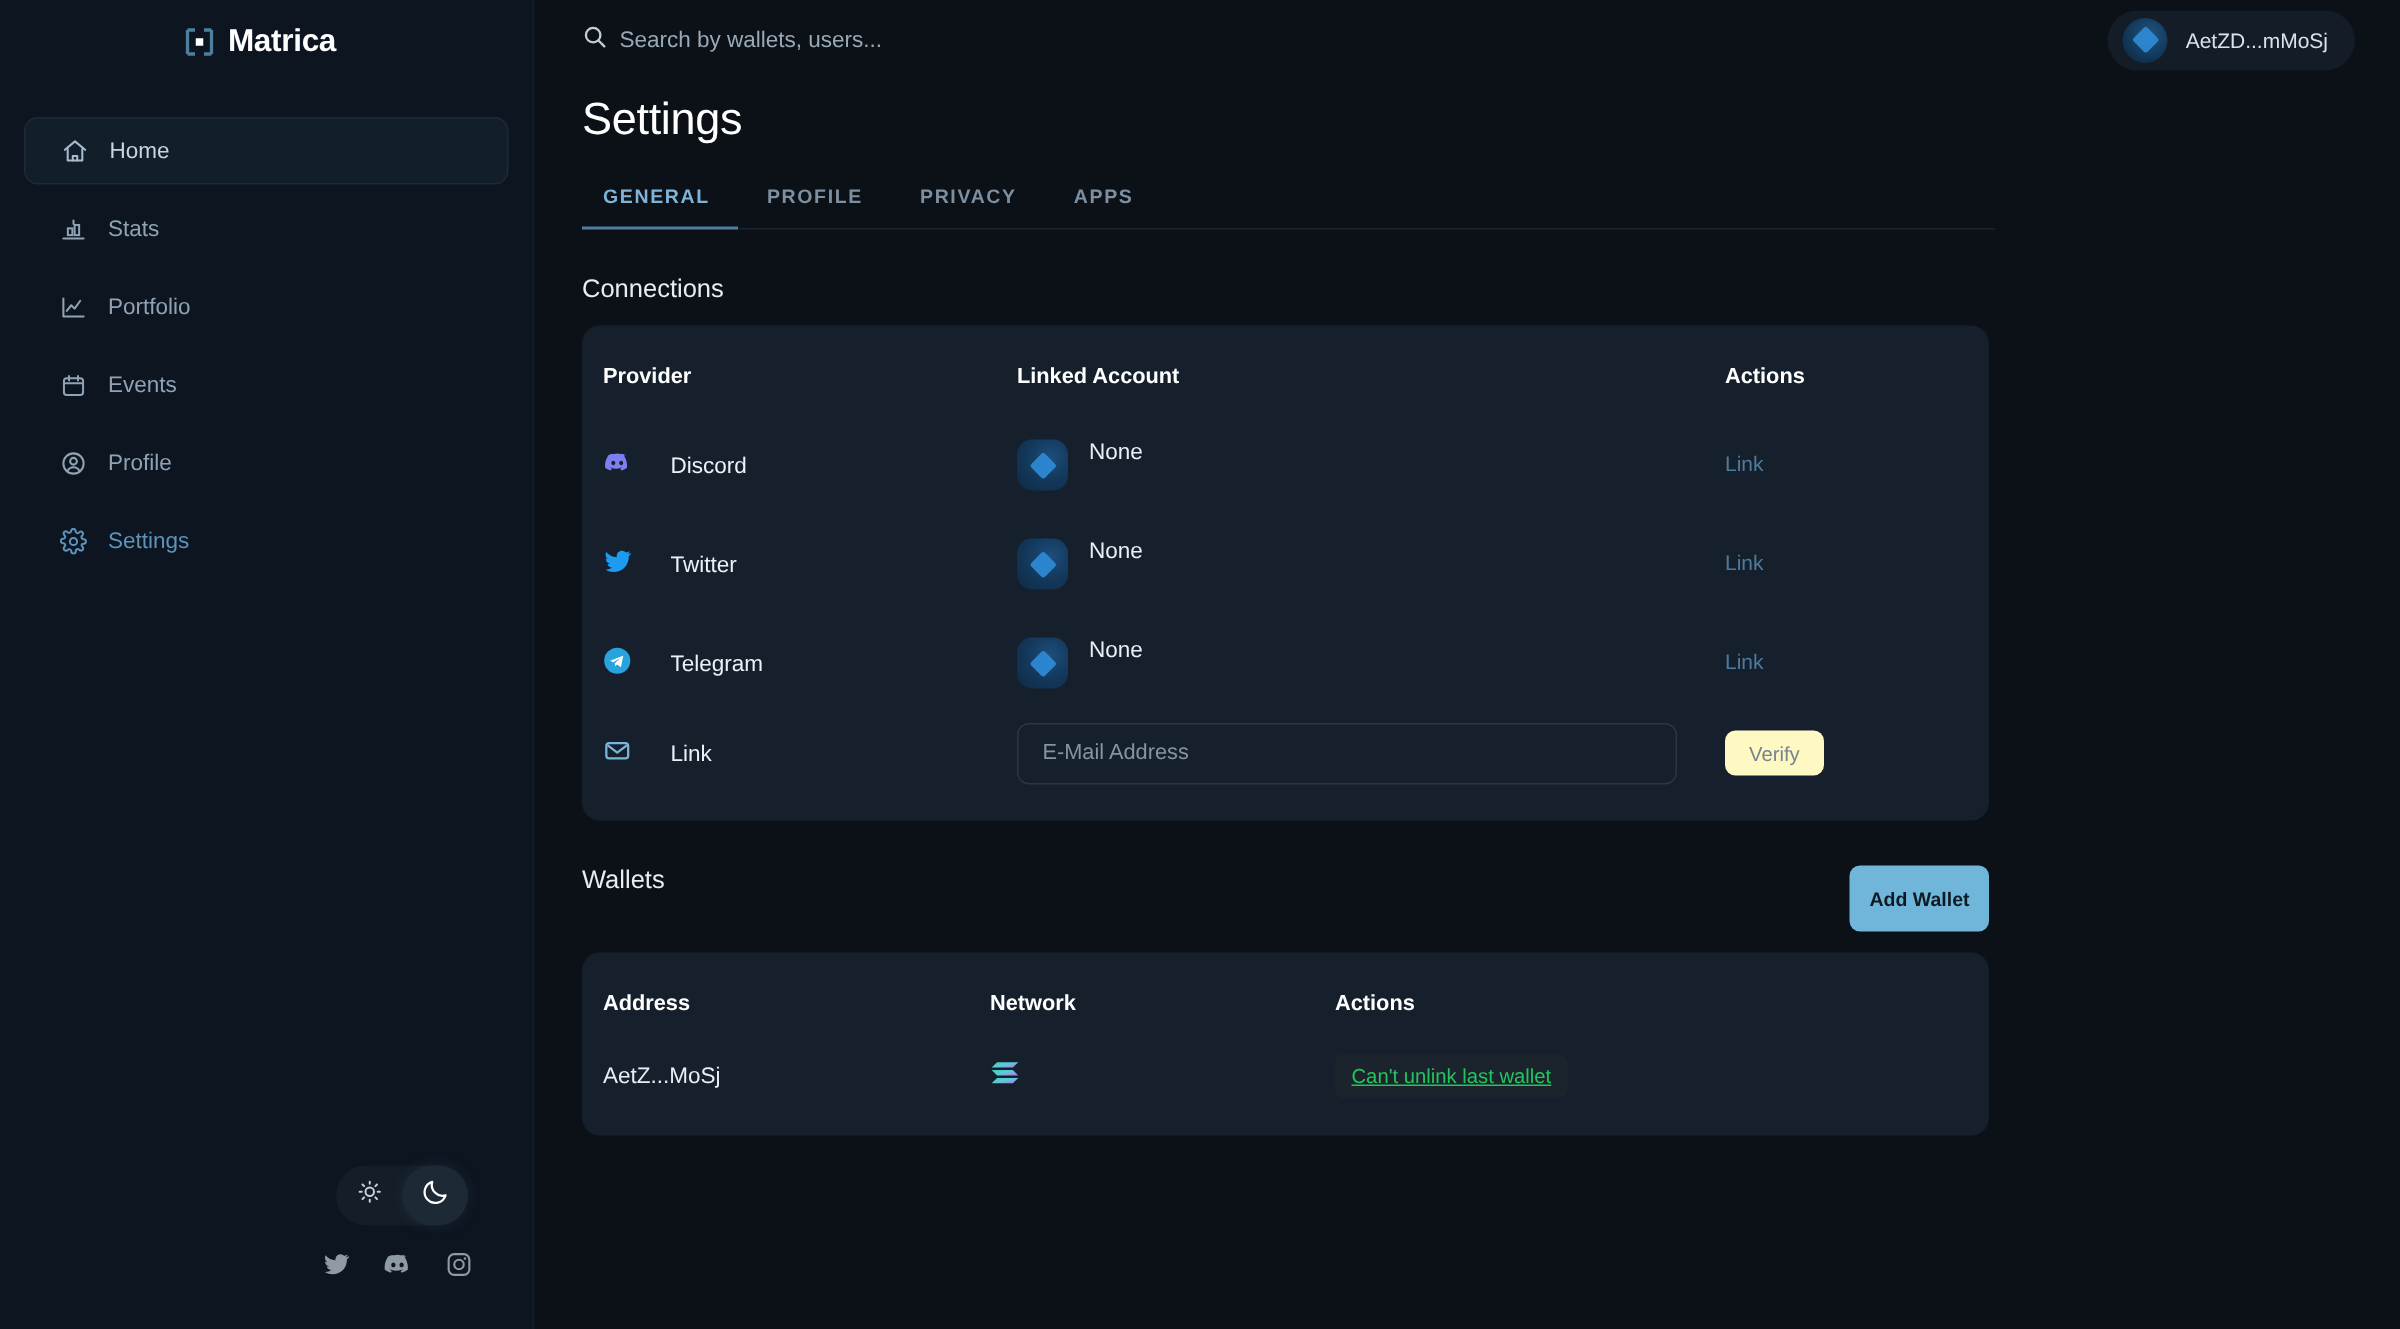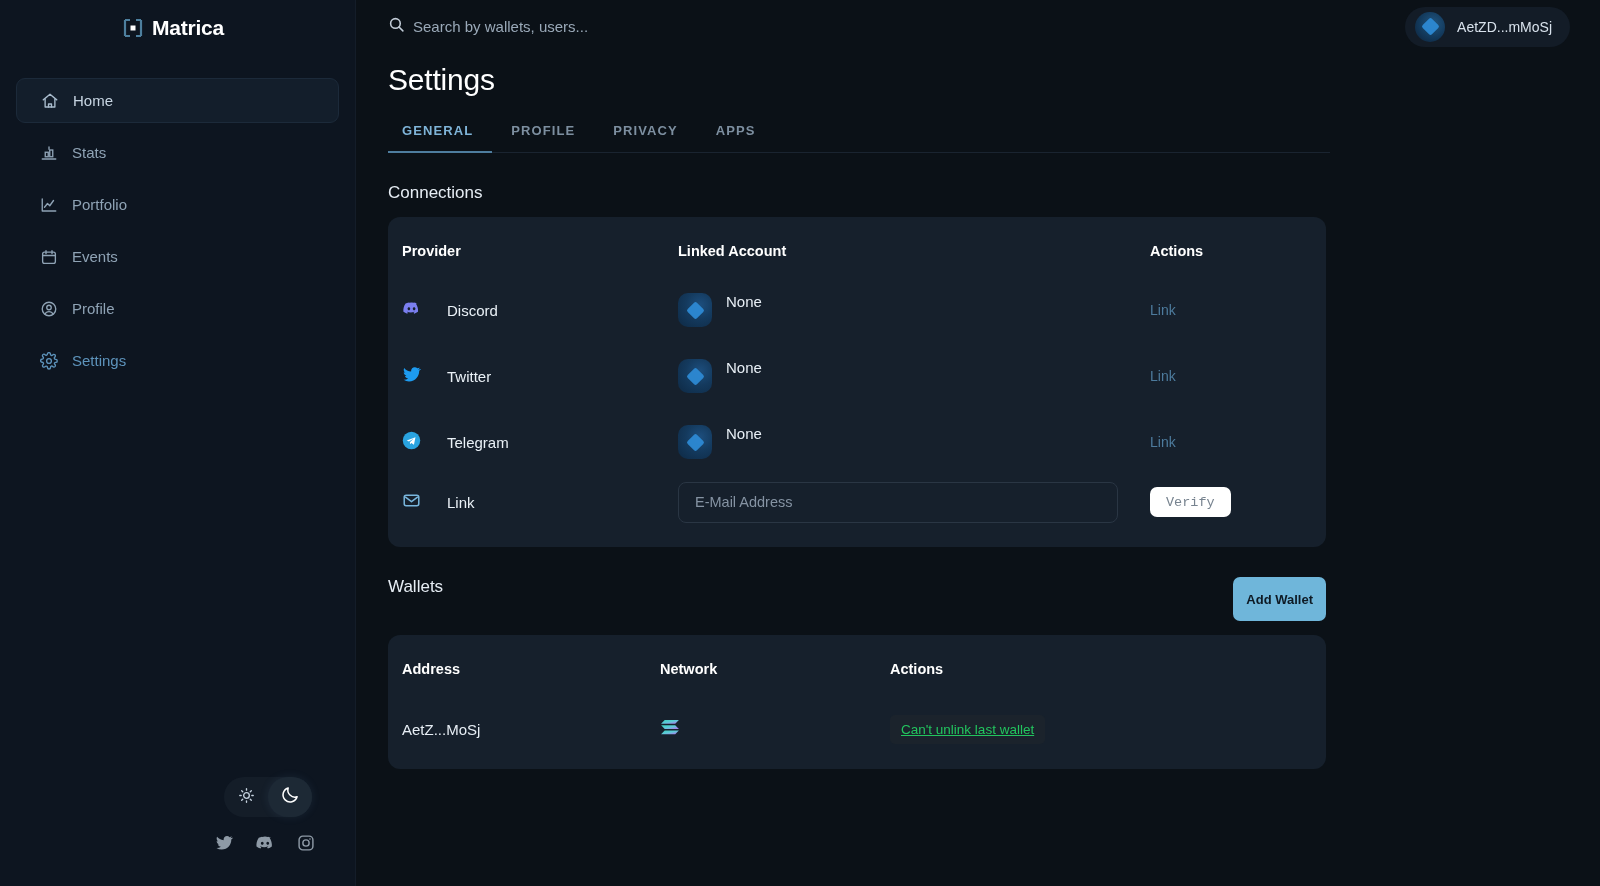--- a/index.html
+++ b/index.html
@@ -154,21 +154,20 @@
     border-radius: 12px;
     padding: 0 14px;
   }
   .grid-row {
     display: grid;
     grid-template-columns: 276px 472px 190px;
     align-items: center;
   }
   .card.wallets .grid-row {
     grid-template-columns: 258px 230px 450px;
-    margin-top: 12px;
   }
   .th {
     color: #ffffff; font-size: 14.5px; font-weight: 700;
     padding: 26px 0 0 0;
   }
   .head-row { height: 60px; align-items: start; }
 
   .conn-row { height: 66px; }
   .conn-row.email { height: 72px; }
   .provider {
@@ -184,25 +183,25 @@
     width: 440px; height: 41px;
     background: #16202c;
     border: 1px solid #2a3644;
     border-radius: 8px;
     color: #dce5ee; font-size: 14.5px;
     padding: 0 16px; outline: none;
     font-family: "Liberation Sans", sans-serif;
   }
   .email-input::placeholder { color: #8593a3; }
   .btn-verify {
-    background: #ffffff; color: #77838f;
+    background: #fef9c3; color: #77838f;
     border: none; border-radius: 7px;
     height: 30px; padding: 0 16px;
     font-size: 13.5px; cursor: default;
-    font-family: Liberation Mono, monospace;
+    font-family: Liberation Sans, sans-serif;
     text-align: center;
   }
   .addr { color: #e7eef5; font-size: 15px; }
   .wallet-row { height: 62px; }
   .badge-note {
     background: #1b232c; color: #22c55e;
     font-size: 13.5px; border-radius: 5px;
     padding: 7px 11px; display: inline-block; text-decoration: underline;
   }
   .pad-b { padding-bottom: 18px; }

